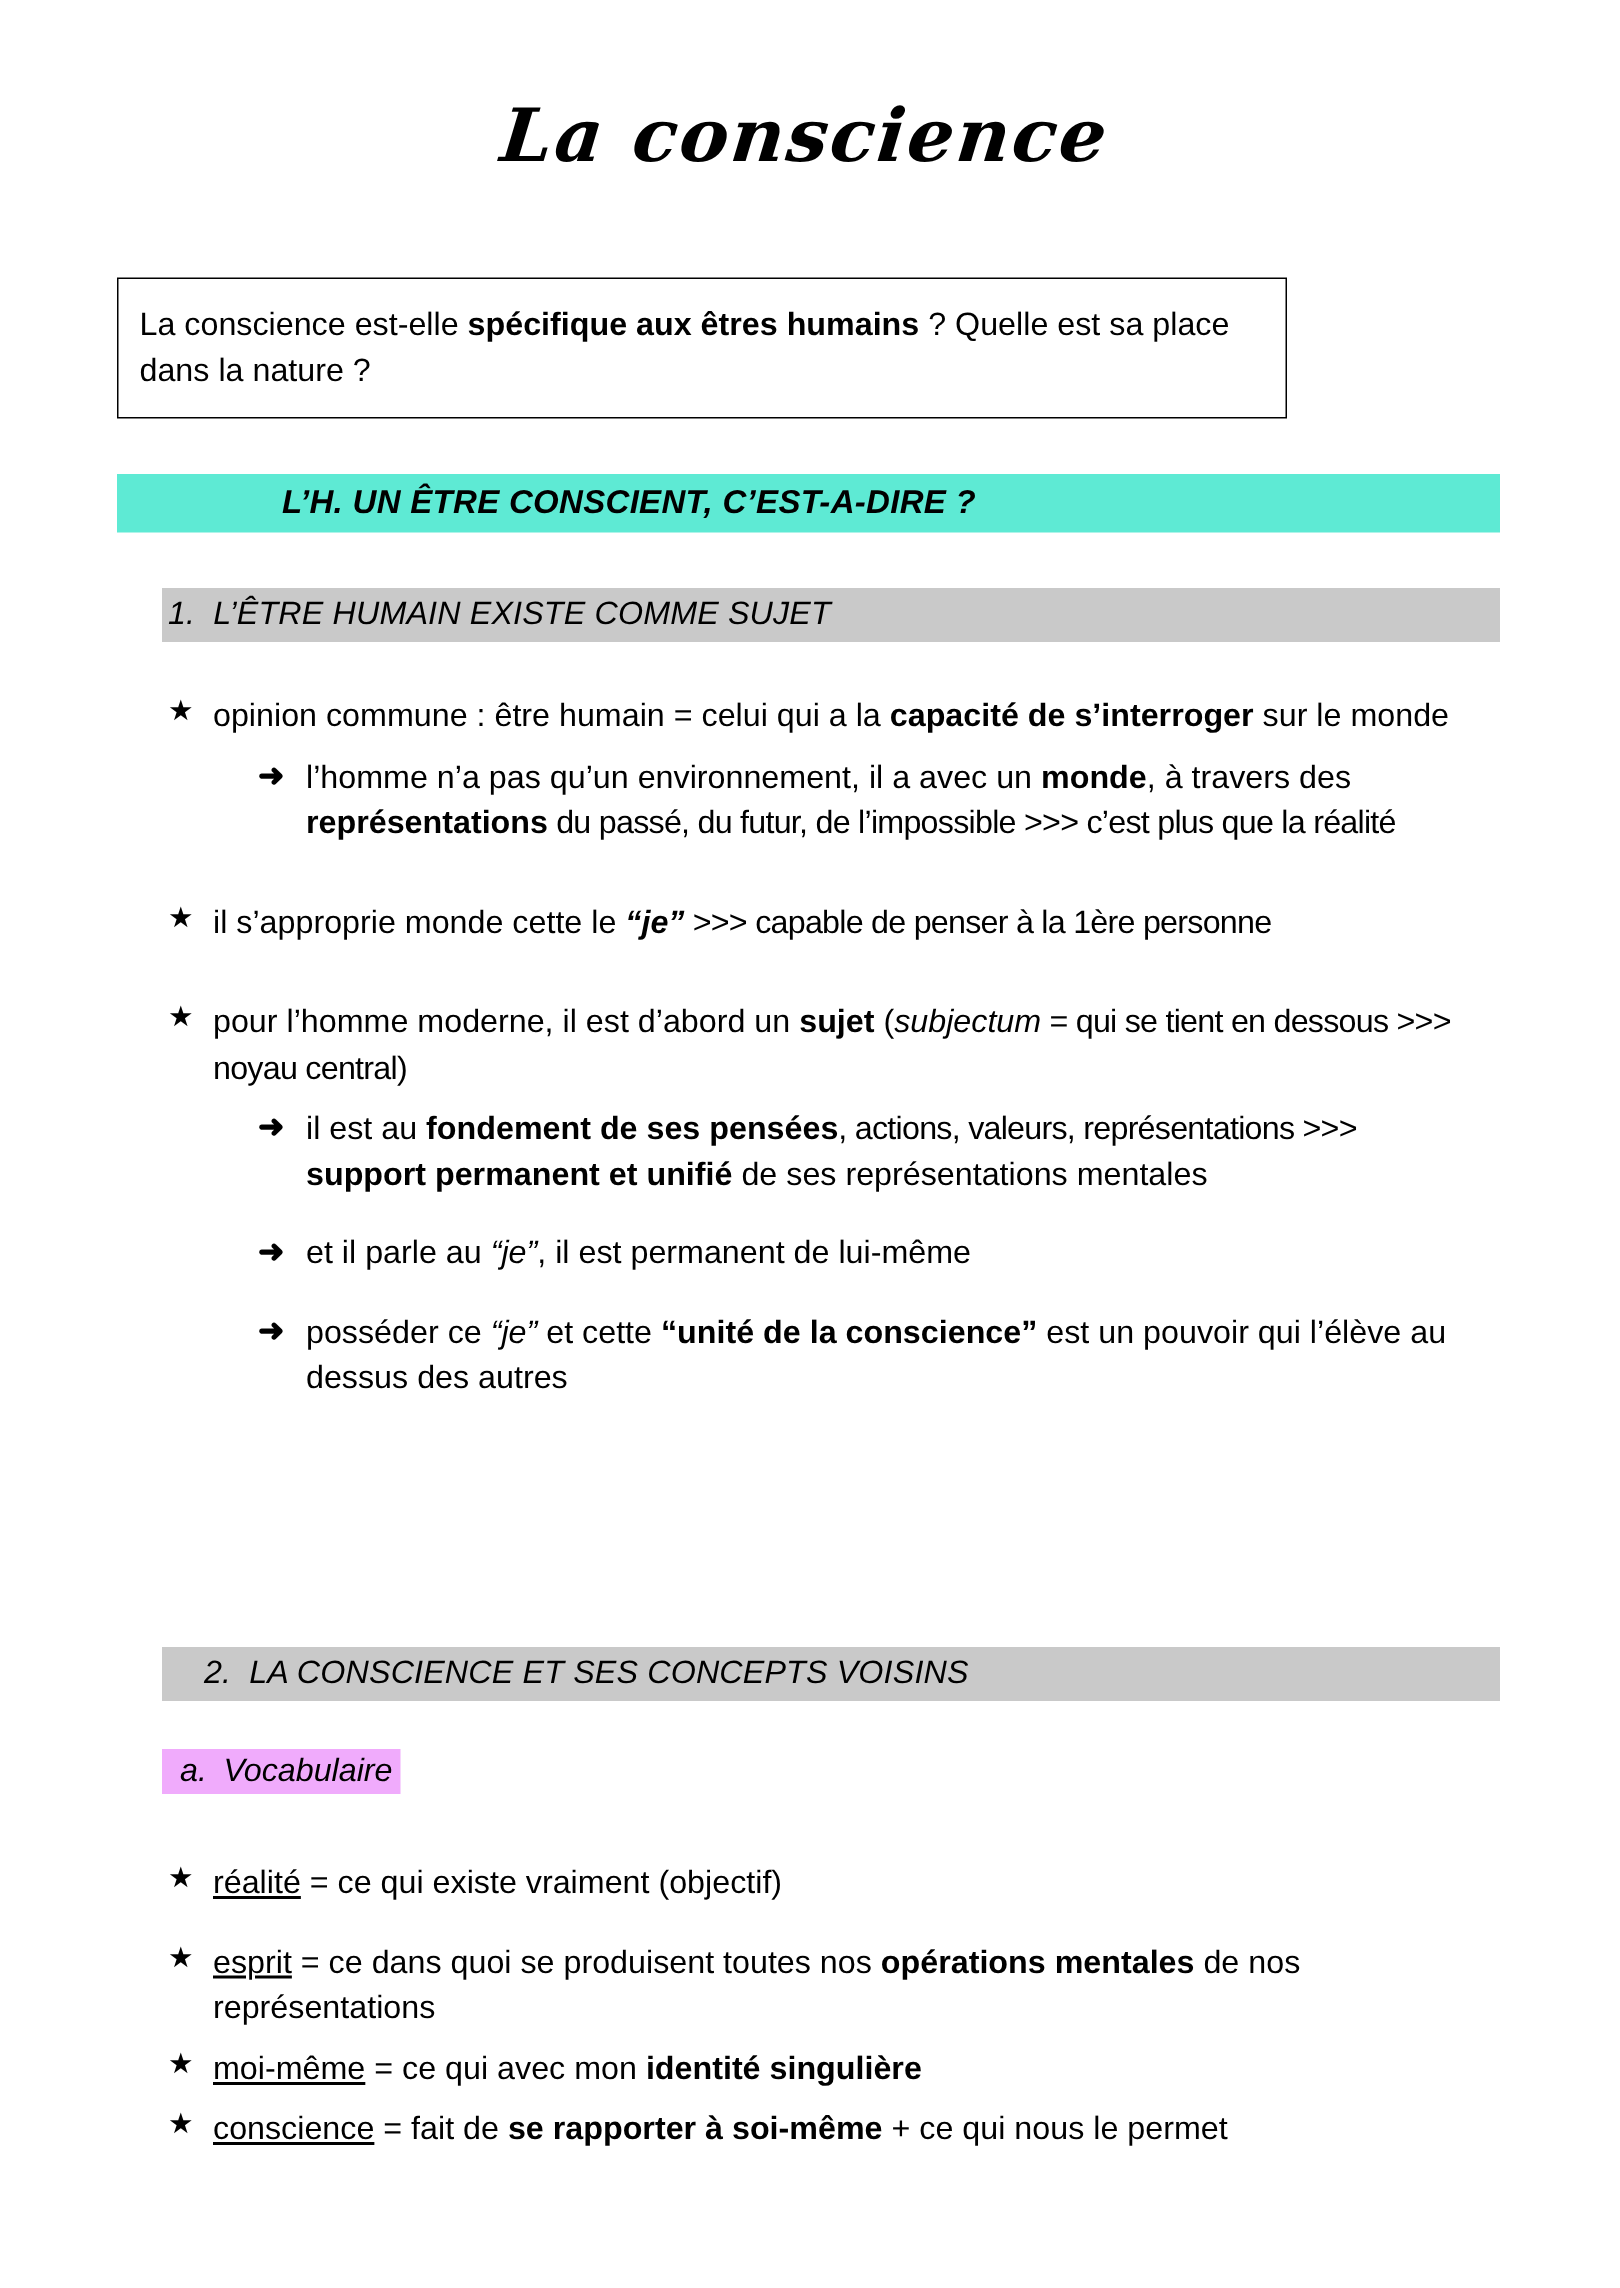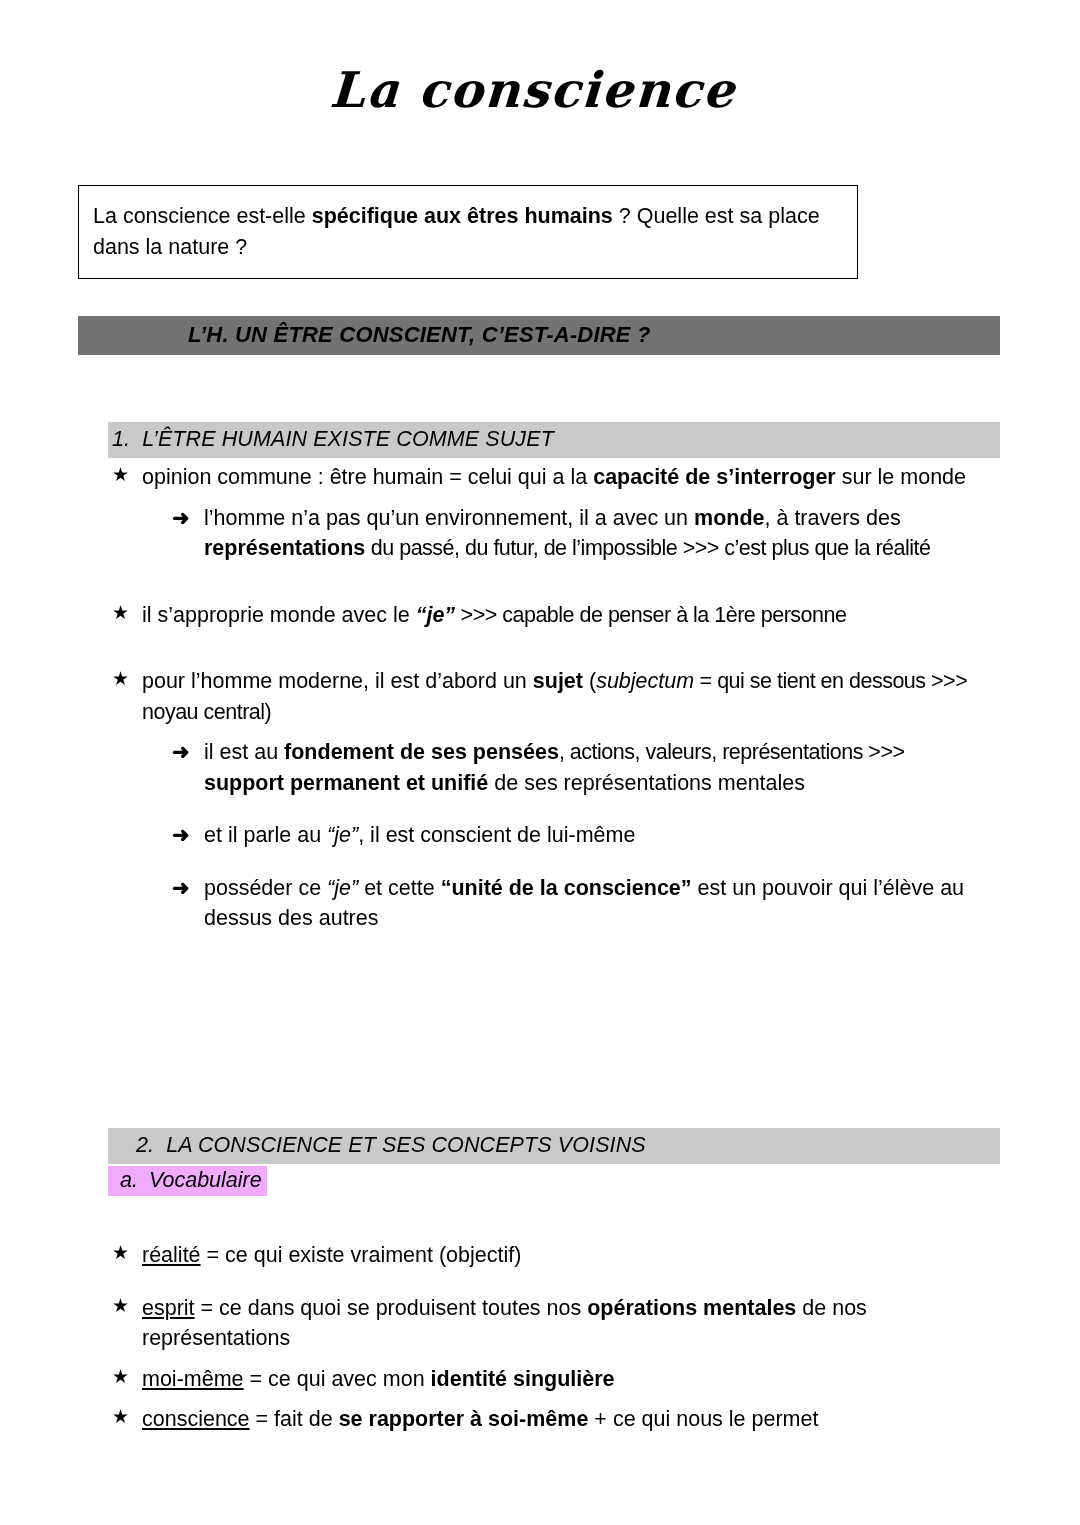--- a/index.html
+++ b/index.html
@@ -51,41 +51,40 @@
     line-height: 1.42;
   }
 
   
   .banner-yellow {
     position: absolute;
     left: 78px;
     top: 316px;
     width: 922px;
     box-sizing: border-box;
-    background: #737373;
+    background: #5eead4;
     padding: 6px 0 7px 110px;
     font-size: 22px;
     font-weight: 700;
     font-style: italic;
     letter-spacing: 0.2px;
   }
 
   
   .band-gray {
     position: absolute;
     left: 108px;
     width: 892px;
     box-sizing: border-box;
     background: #C9C9C9;
     padding: 5px 0 6px 4px;
     font-size: 21.5px;
     font-weight: 400;
     font-style: italic;
     letter-spacing: 0.1px;
-    margin-top: 30px;
   }
   .band-gray .num { margin-right: 12px; }
 
   #band-1 { top: 392px; }
   #band-2 { top: 1098px; padding-left: 28px; }
 
   
   .sub-blue {
     position: absolute;
     left: 108px;
@@ -184,36 +183,36 @@
         <span>opinion commune : être humain = celui qui a la </span><b>capacité de s’interroger</b><span> sur le monde</span>
       </li>
 
       <li class="arrow-item gap-sm">
         <span class="marker">➜</span>
         <span>l’homme n’a pas qu’un environnement, il a avec un </span><b>monde</b><span>, à travers des </span><b>représentations</b><span class="arrows"> du passé, du futur, de l’impossible  &gt;&gt;&gt; c’est plus que la réalité</span>
       </li>
 
       <li class="star-item gap-lg">
         <span class="marker">★</span>
-        <span>il s’approprie monde avec le </span><span class="bi">“je”</span><span class="arrows"> &gt;&gt;&gt; capable de penser à la 1ère personne</span>
+        <span>il s’approprie monde cette le </span><span class="bi">“je”</span><span class="arrows"> &gt;&gt;&gt; capable de penser à la 1ère personne</span>
       </li>
 
       <li class="star-item gap-lg">
         <span class="marker">★</span>
         <span>pour l’homme moderne, il est d’abord un </span><b>sujet</b><span> (</span><i>subjectum</i><span class="arrows"> = qui se tient en dessous &gt;&gt;&gt; noyau central)</span>
       </li>
 
       <li class="arrow-item gap-sm">
         <span class="marker">➜</span>
         <span>il est au </span><b>fondement de ses pensées</b><span class="arrows">, actions, valeurs, représentations &gt;&gt;&gt; </span><b>support permanent et unifié</b><span> de ses représentations mentales</span>
       </li>
 
       <li class="arrow-item gap-md">
         <span class="marker">➜</span>
-        <span>et il parle au </span><i>“je”</i><span>, il est conscient de lui-même</span>
+        <span>et il parle au </span><i>“je”</i><span>, il est permanent de lui-même</span>
       </li>
 
       <li class="arrow-item gap-md">
         <span class="marker">➜</span>
         <span>posséder ce </span><i>“je”</i><span> et cette </span><b>“unité de la conscience”</b><span> est un pouvoir qui l’élève au dessus des autres</span>
       </li>
 
     </ul>
   </div>
 

